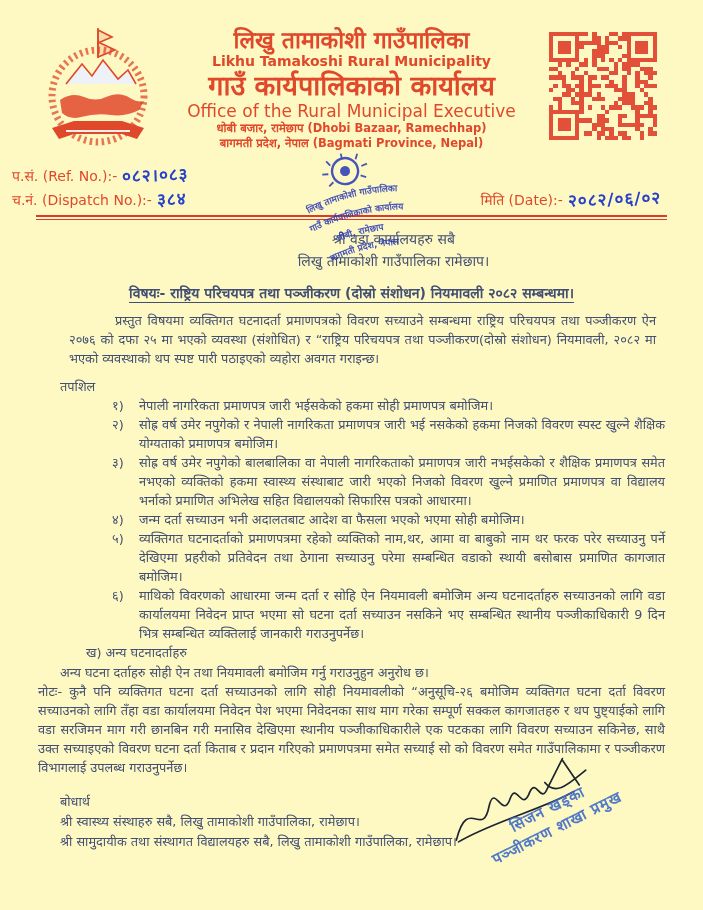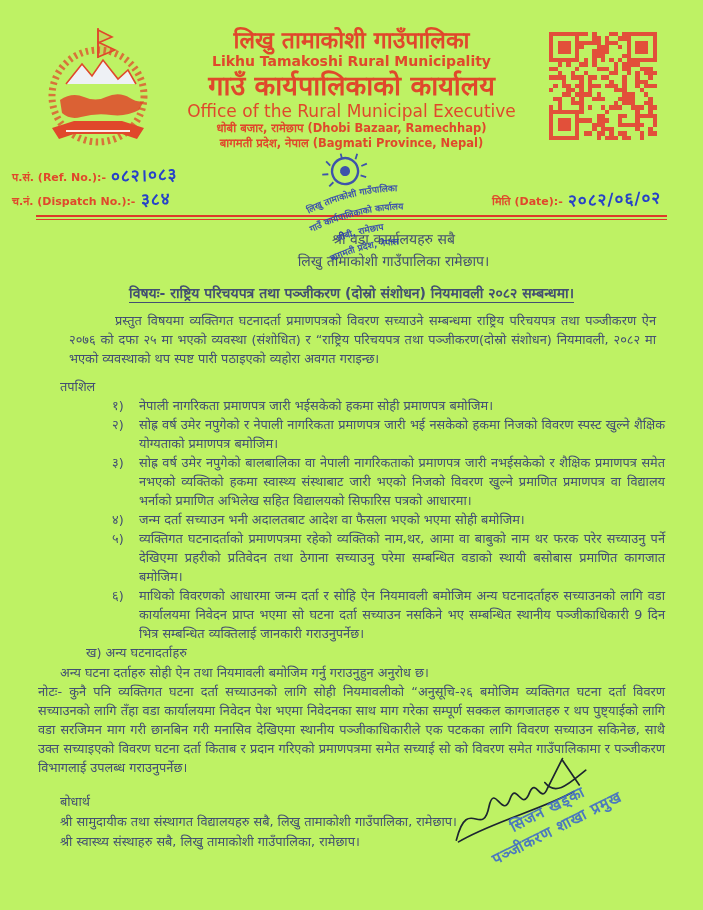--- a/index.html
+++ b/index.html
@@ -1,31 +1,31 @@
 <!DOCTYPE html>
 <html><head>
 <meta charset="utf-8">
 <style>
   html,body{margin:0;padding:0;}
   body{background:#d8dbe0;font-family:"DejaVu Sans","Liberation Sans",sans-serif;}
-  .paper{position:relative;width:703px;height:910px;background:#bef264;overflow:hidden;
+  .paper{position:relative;width:703px;height:910px;background:#fef9c3;overflow:hidden;
          box-shadow:0 0 6px rgba(0,0,0,.25);color:#434f72;}
   
   .letterhead{position:relative;height:160px;}
   .emblem{position:absolute;left:36px;top:24px;width:124px;height:130px;}
   .qr{position:absolute;right:46px;top:32px;width:108px;height:108px;}
   .head-center{position:absolute;left:168px;right:168px;top:27px;text-align:center;color:#e0482b;}
   .muni-np{font-size:23px;font-weight:bold;line-height:26px;}
   .muni-en{font-size:14px;font-weight:bold;line-height:17px;}
   .office-np{font-size:27px;font-weight:bold;line-height:31px;}
   .office-en{font-size:17px;font-weight:normal;line-height:20px;}
   .addr{font-size:11.5px;font-weight:bold;line-height:15px;}
   
   .meta{position:relative;height:52px;}
-  .meta .lab{color:#e0482b;font-size:11px;font-weight:bold;}
+  .meta .lab{color:#e0482b;font-size:14px;font-weight:normal;}
   .hand{color:#2742c8;font-size:17px;font-weight:bold;display:inline-block;
         transform:rotate(-2deg);letter-spacing:1px;}
   .ref-row{position:absolute;left:12px;top:3px;}
   .dispatch-row{position:absolute;left:12px;top:27px;}
   .date-row{position:absolute;right:42px;top:27px;}
   .rule{margin:3px 36px 0 36px;height:2px;border-top:2.5px solid #dc3a2a;border-bottom:1.2px solid #dc3a2a;}
   
   .round-stamp{position:absolute;left:293px;top:148px;width:122px;height:118px;
                transform:rotate(-14deg);opacity:.85;z-index:5;pointer-events:none;}
   
@@ -496,22 +496,22 @@
     </div>
 
     <div class="sec-head">ख) अन्य घटनादर्ताहरु</div>
     <div class="b-text">अन्य घटना दर्ताहरु सोही ऐन तथा नियमावली बमोजिम गर्नु गराउनुहुन अनुरोध छ।</div>
 
     <div class="note">नोटः- कुनै पनि व्यक्तिगत घटना दर्ता सच्याउनको लागि सोही नियमावलीको “अनुसूचि-२६ बमोजिम व्यक्तिगत घटना दर्ता विवरण सच्याउनको लागि तँहा वडा कार्यालयमा निवेदन पेश भएमा निवेदनका साथ माग गरेका सम्पूर्ण  सक्कल कागजातहरु र थप पुष्ट्याईको लागि वडा सरजिमन माग गरी छानबिन गरी मनासिव देखिएमा स्थानीय पञ्जीकाधिकारीले एक पटकका लागि विवरण सच्याउन सकिनेछ, साथै उक्त सच्याइएको विवरण घटना दर्ता किताब र प्रदान गरिएको प्रमाणपत्रमा समेत सच्याई सो को विवरण समेत गाउँपालिकामा र पञ्जीकरण विभागलाई  उपलब्ध गराउनुपर्नेछ।</div>
   </div>
 
   <div class="footer">
     <div>बोधार्थ</div>
+    <div>श्री स्वास्थ्य संस्थाहरु सबै, लिखु तामाकोशी गाउँपालिका, रामेछाप।</div>
     <div>श्री सामुदायीक तथा संस्थागत विद्यालयहरु सबै, लिखु तामाकोशी गाउँपालिका, रामेछाप।</div>
-    <div>श्री स्वास्थ्य संस्थाहरु सबै, लिखु तामाकोशी गाउँपालिका, रामेछाप।</div>
 
     <div class="sig-block">
       <svg class="sig-svg" width="170" height="100" viewBox="0 0 170 100">
         <g stroke="#1d2531" fill="none" stroke-width="1.7" stroke-linecap="round">
           <path d="M6,78 C22,34 32,80 42,48 C50,24 54,64 64,42 C72,26 74,58 84,38 C92,24 94,52 102,36 L120,8"></path>
           <path d="M100,30 C110,46 126,32 142,22"></path>
           <path d="M8,80 C42,64 96,56 128,42"></path>
           <path d="M120,10 l14,26"></path>
         </g>
       </svg>

